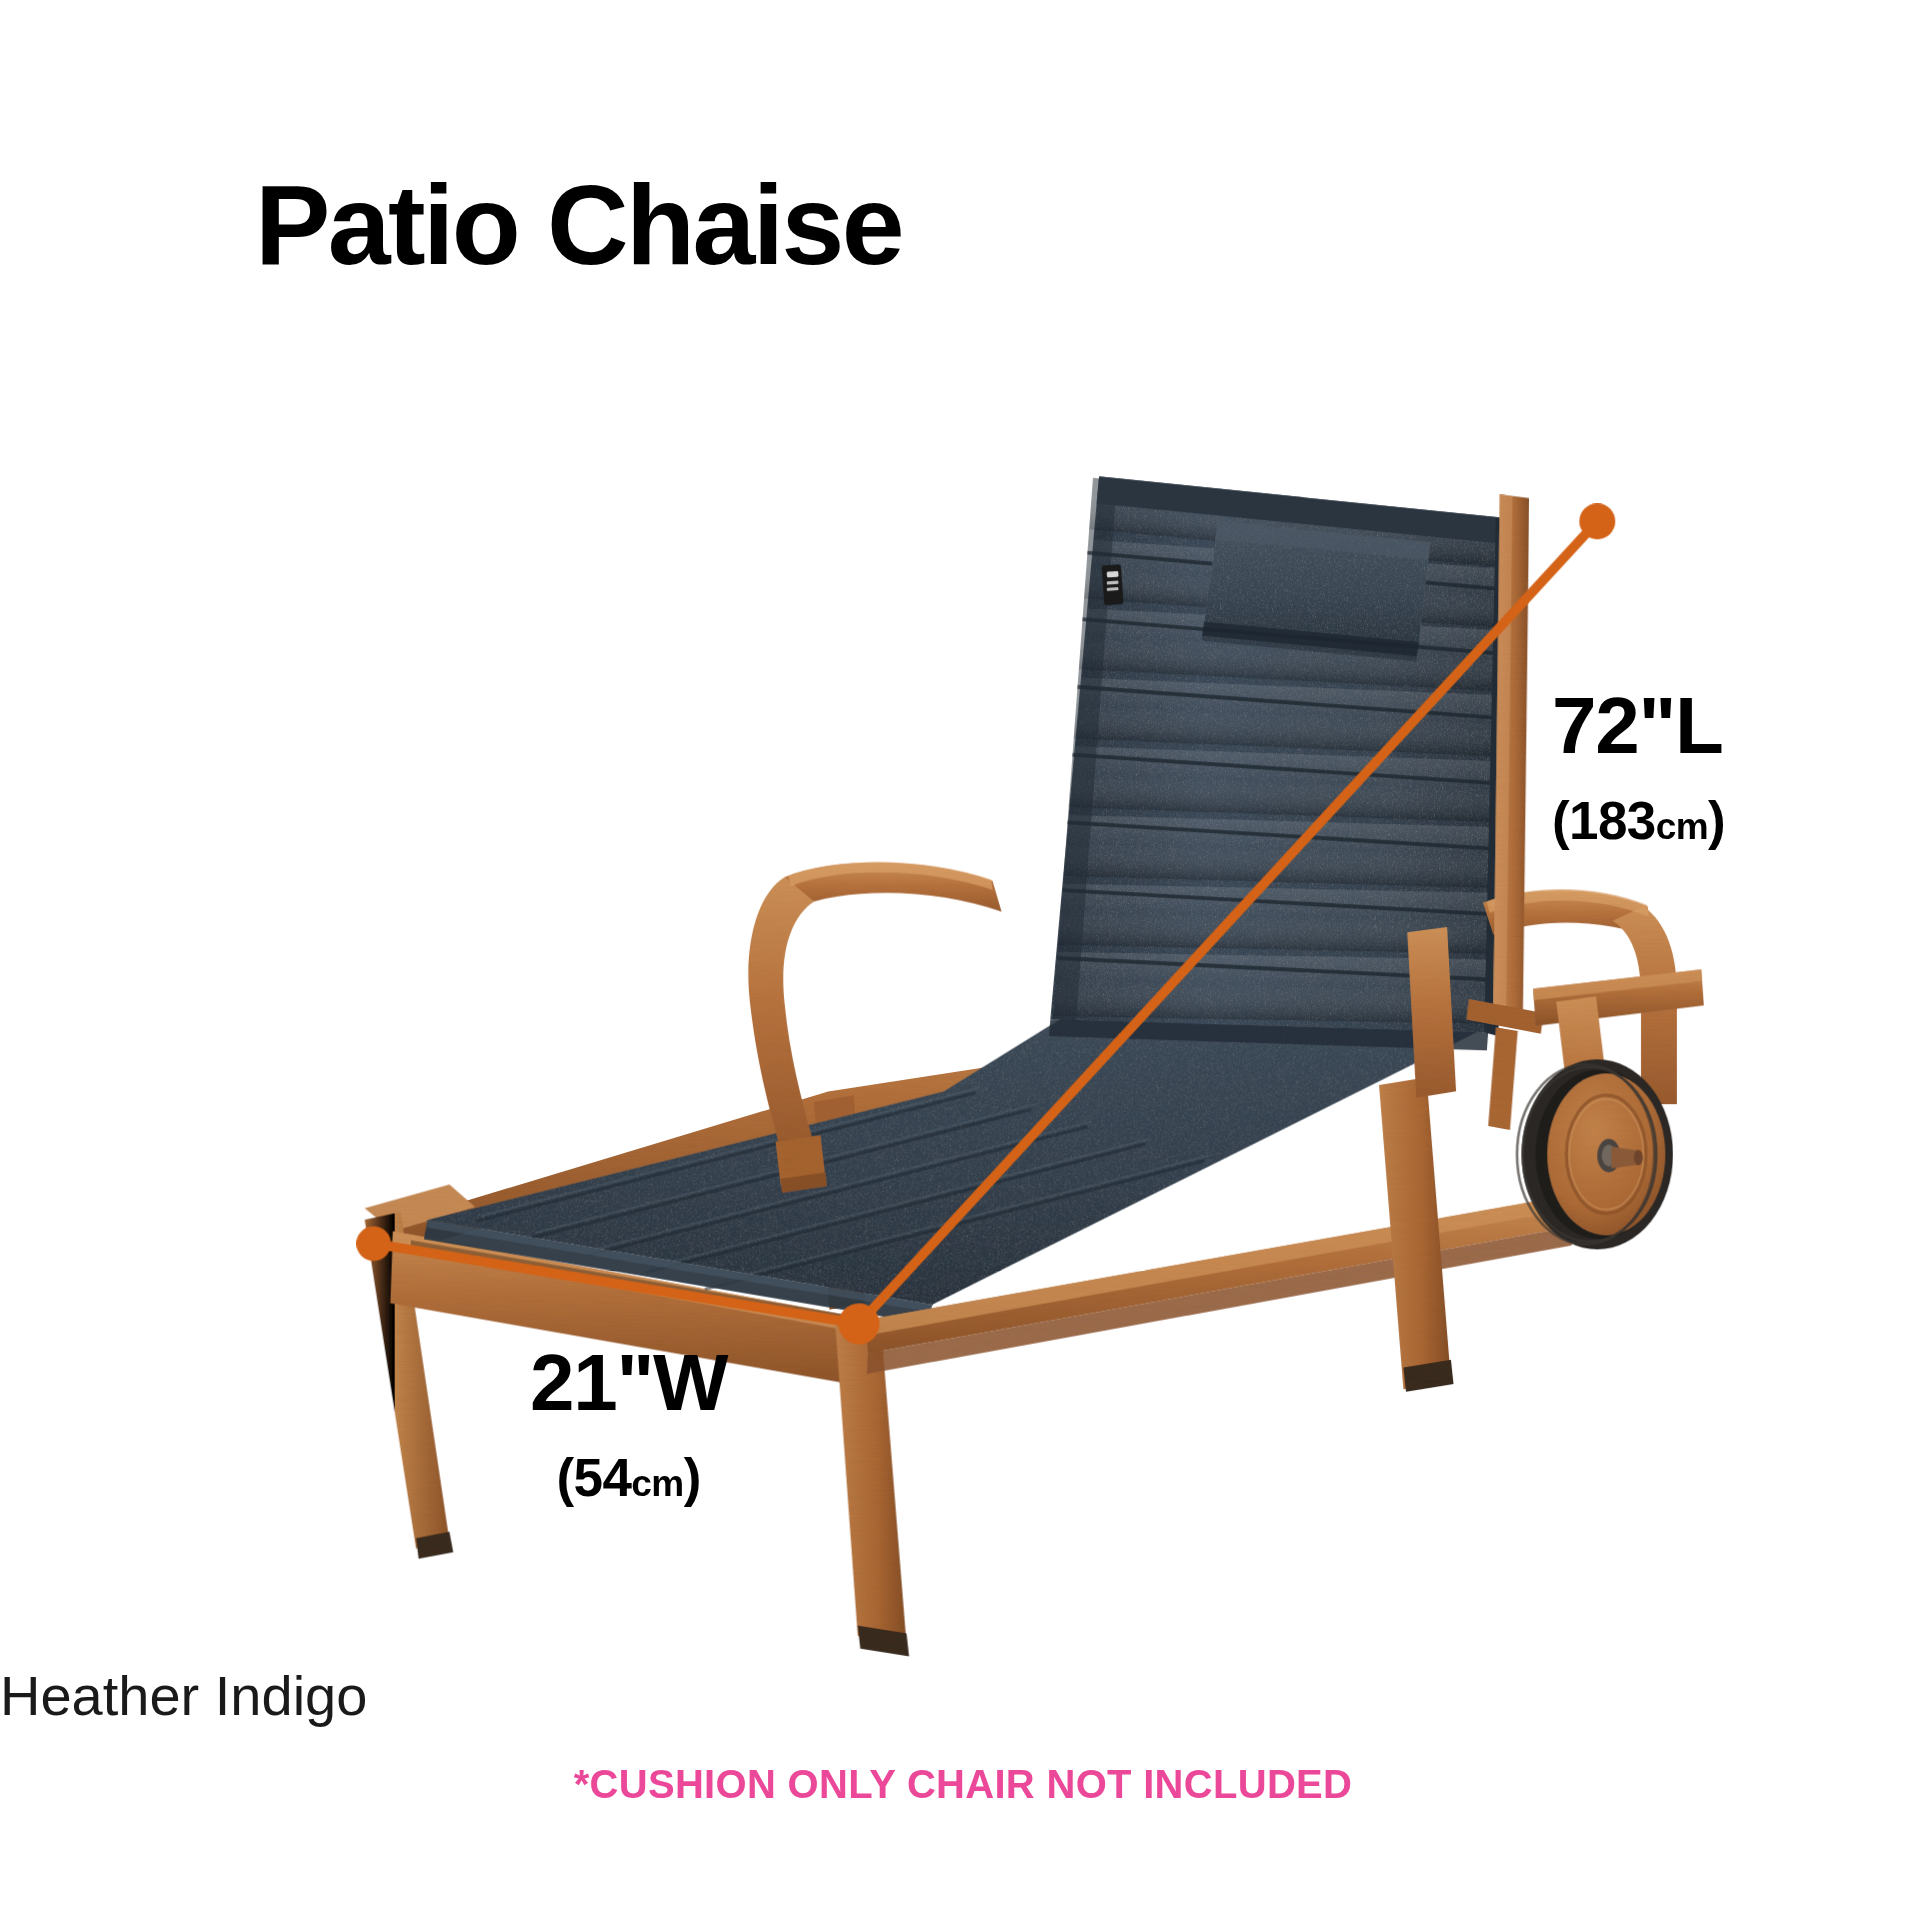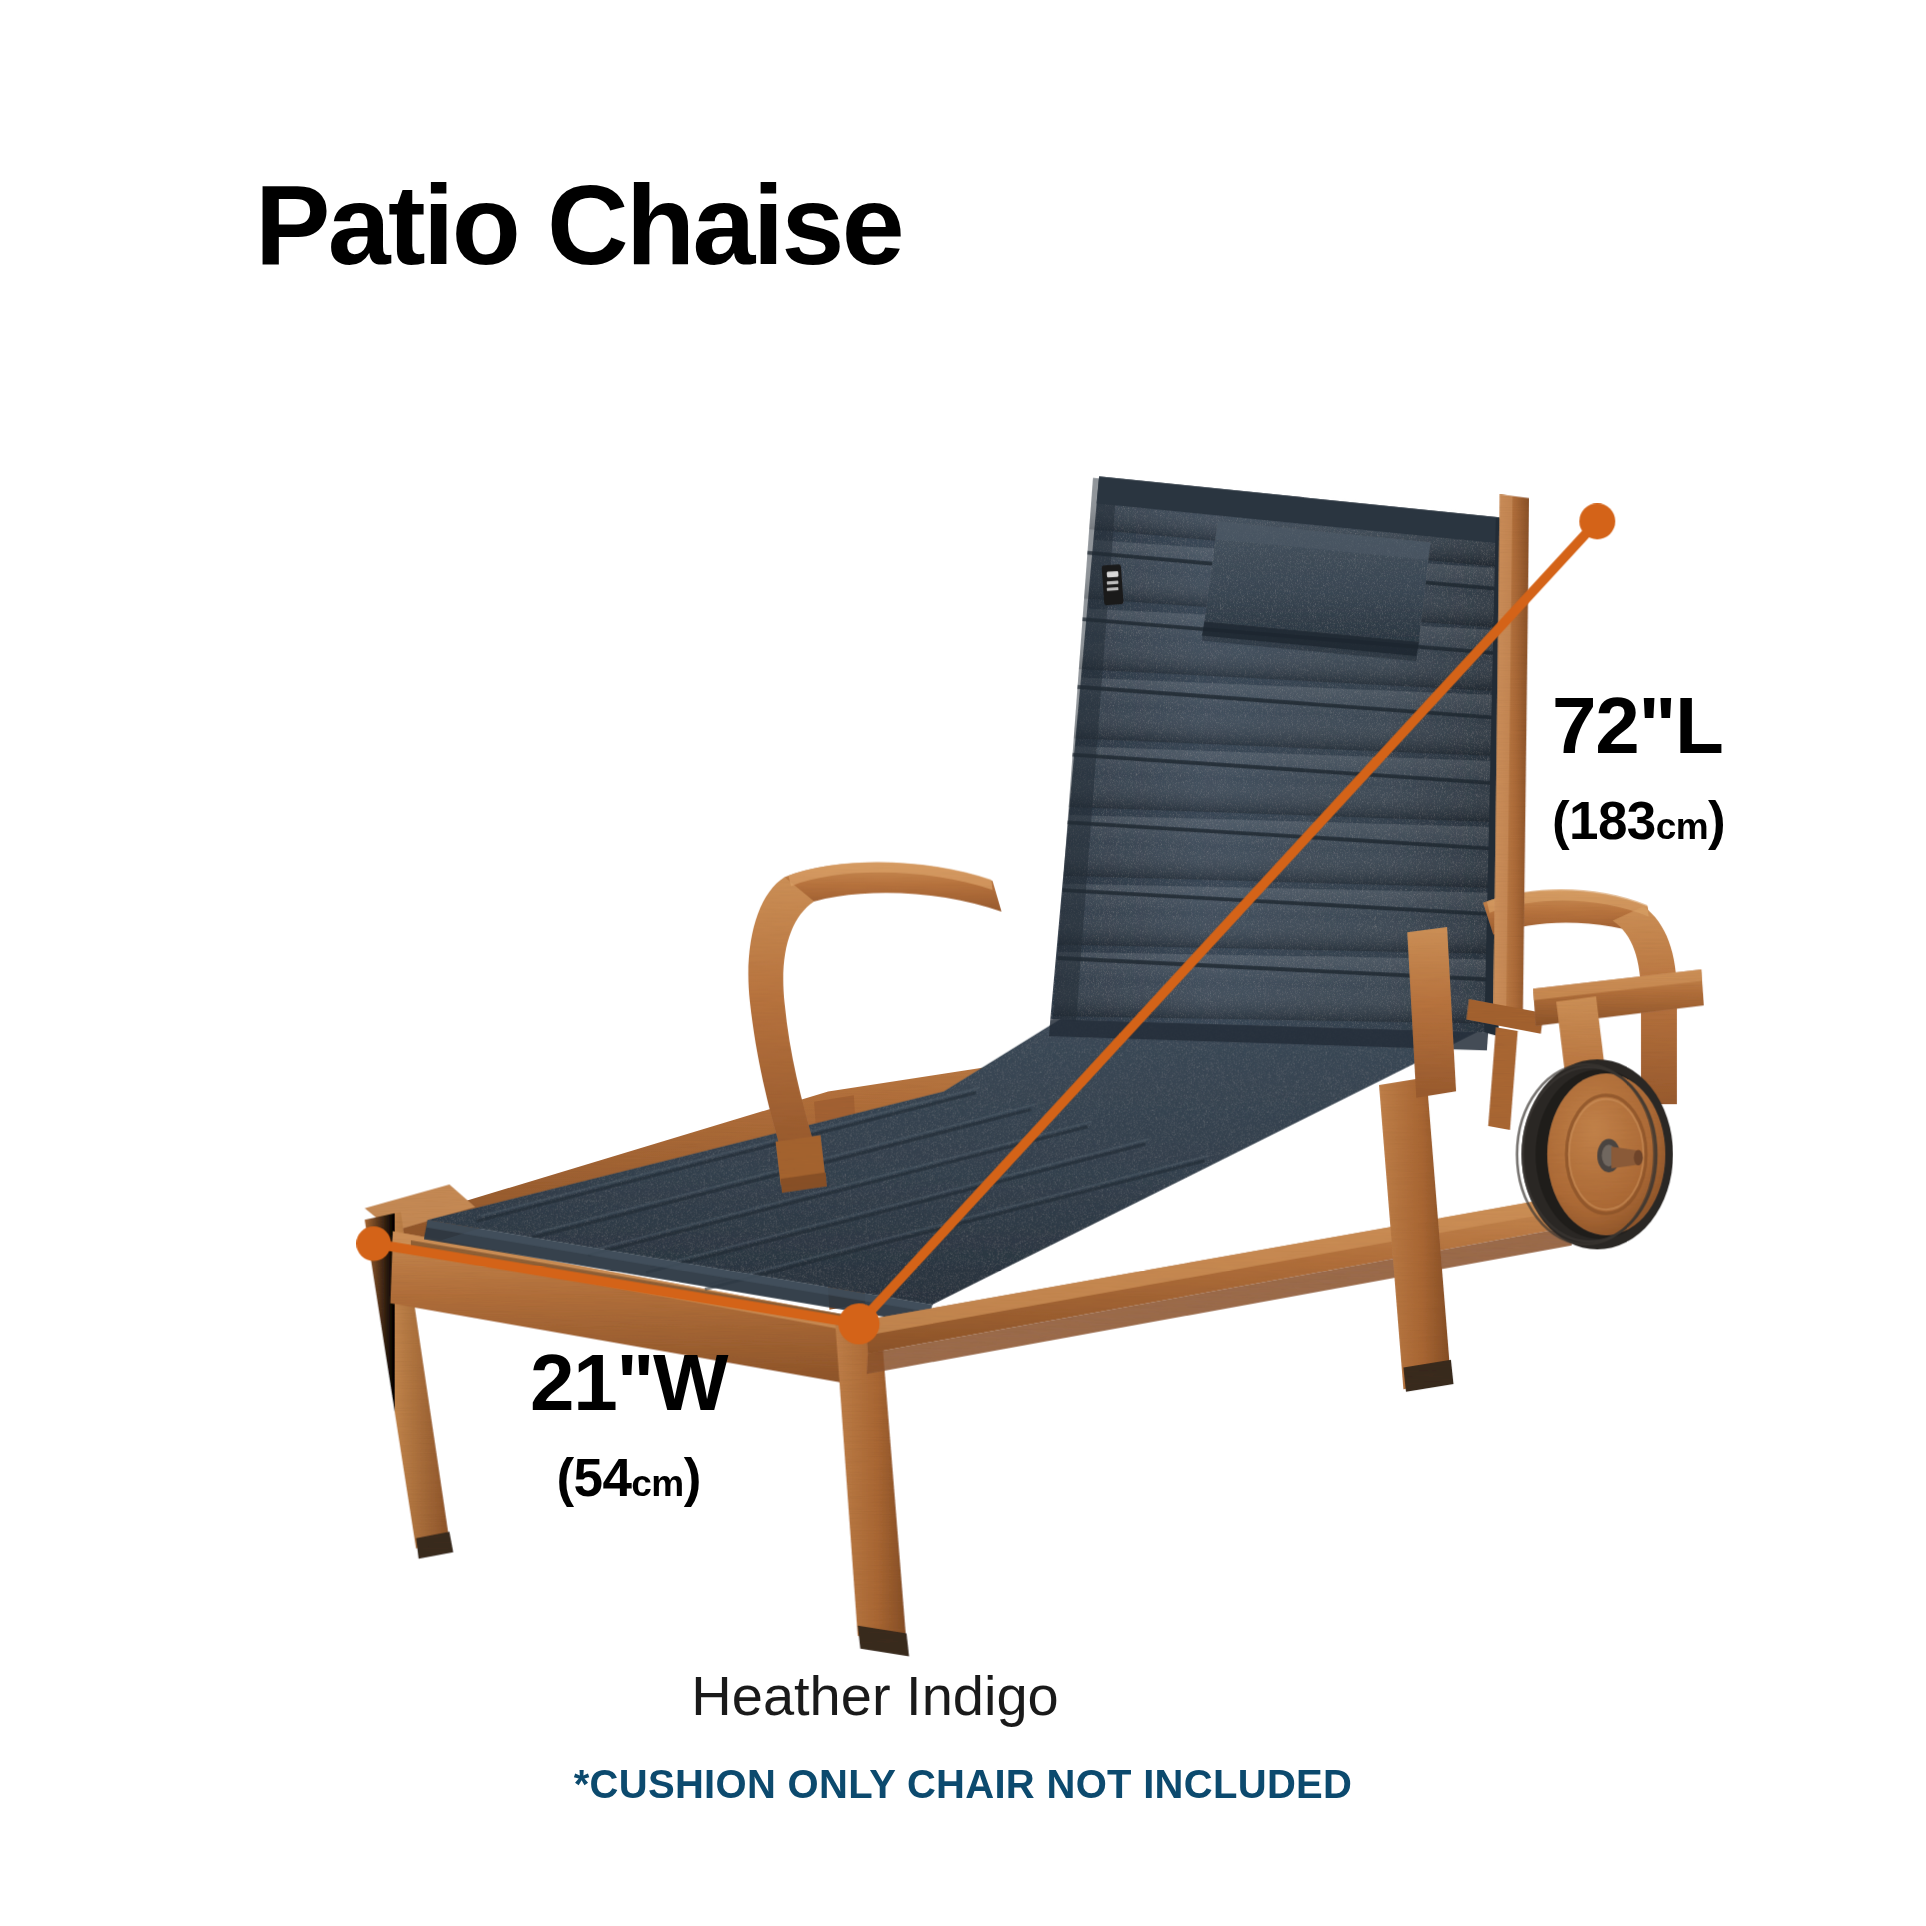--- a/index.html
+++ b/index.html
@@ -83,35 +83,35 @@
   #dim-width .dim-secondary {
     text-align: center;
   }
 
   
   .caption-color {
     position: absolute;
     left: 0;
     top: 1663px;
     width: 1750px;
-    text-align: center;
+    text-align: left;
     font-size: 56px;
     font-weight: normal;
     color: #1a1a1a;
     letter-spacing: 0px;
   }
   .caption-disclaimer {
     position: absolute;
     left: 0;
     top: 1762px;
     width: 1926px;
     text-align: center;
     font-size: 40px;
     font-weight: bold;
-    color: #0c4a6e;
+    color: #ec4899;
     letter-spacing: 0.3px;
   }
 </style>
 </head>
 <body>
 
 <div id="page">
 
   <div class="title-block">
     <div class="title-line">Patio Chaise</div>

